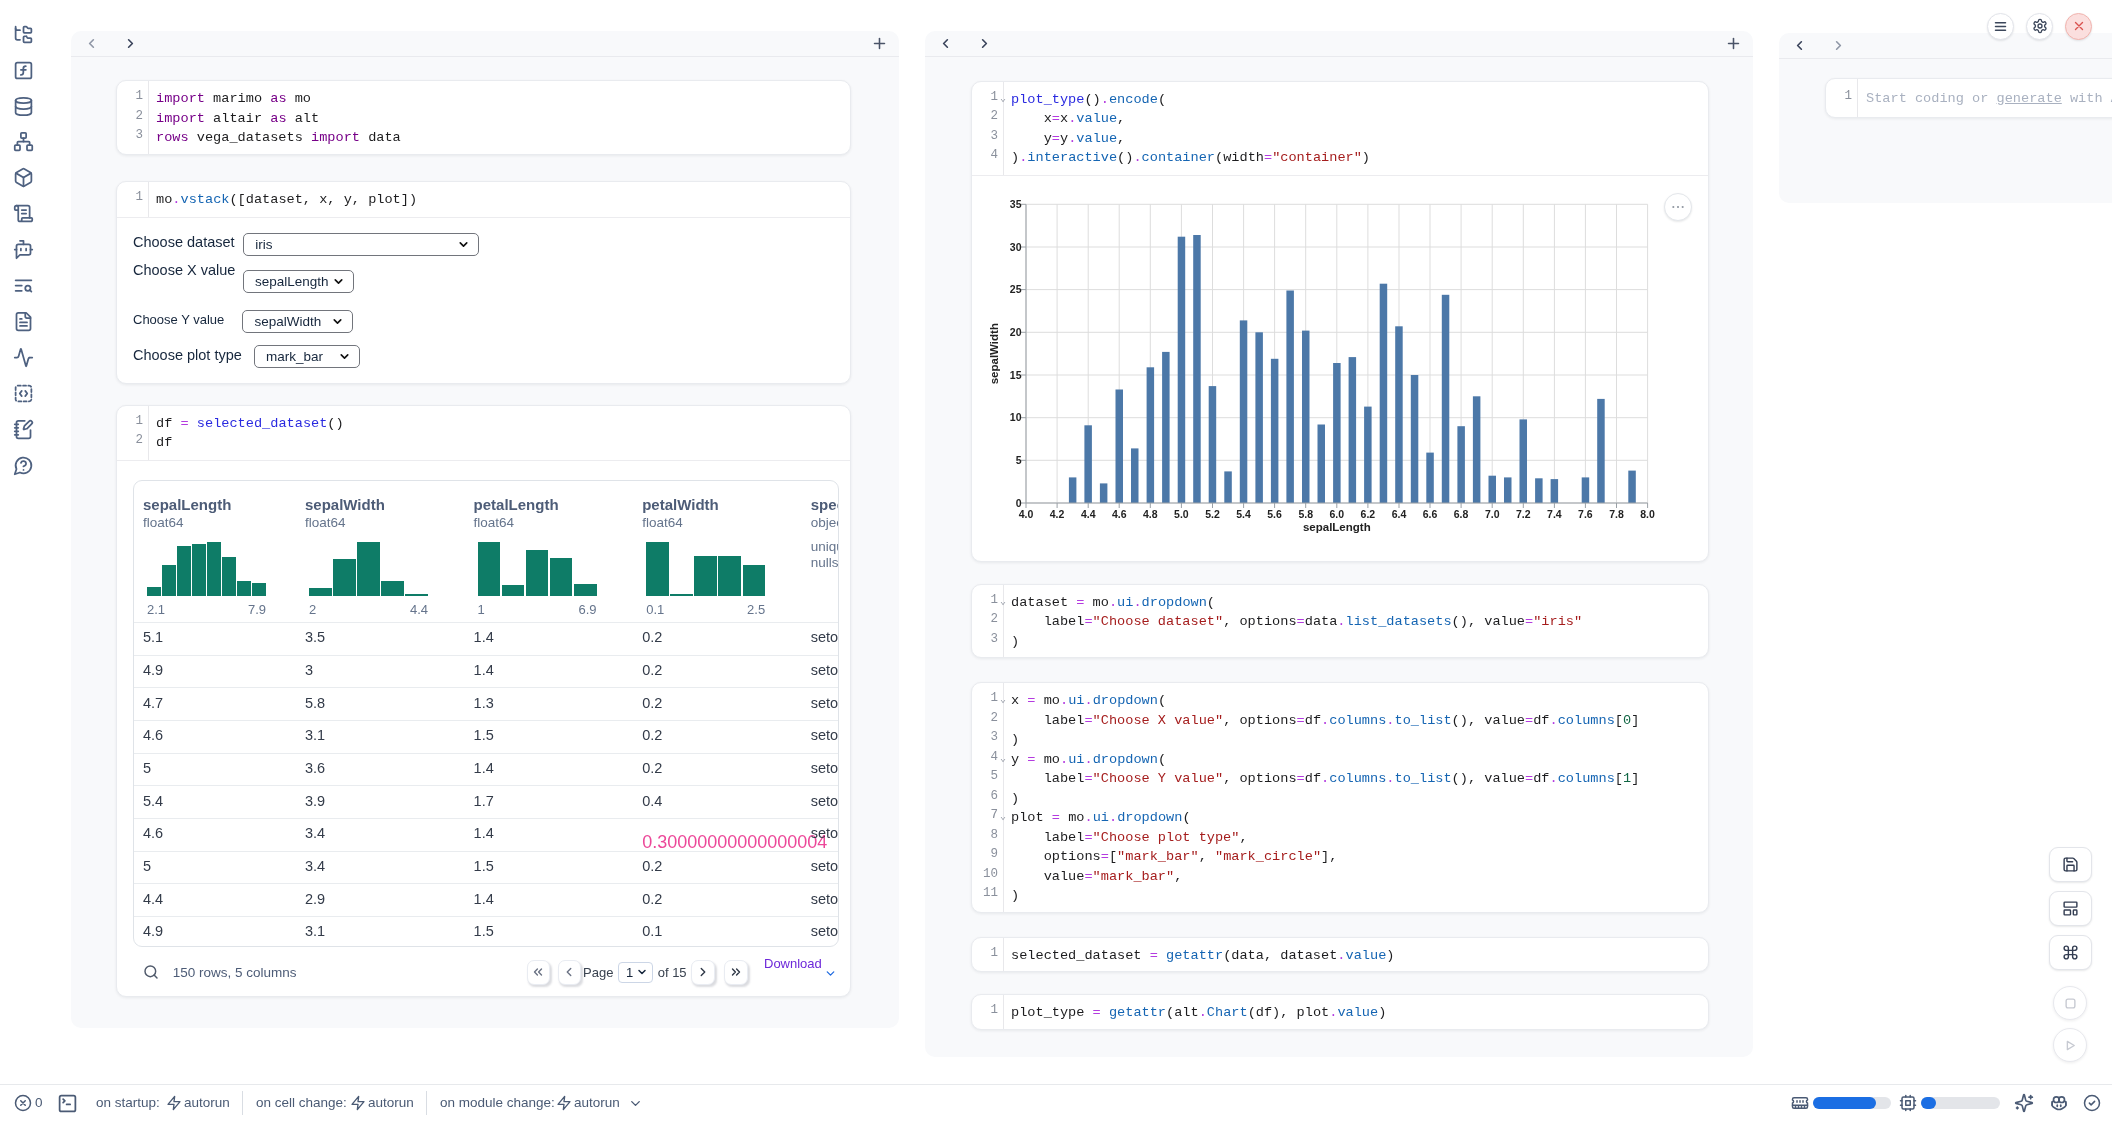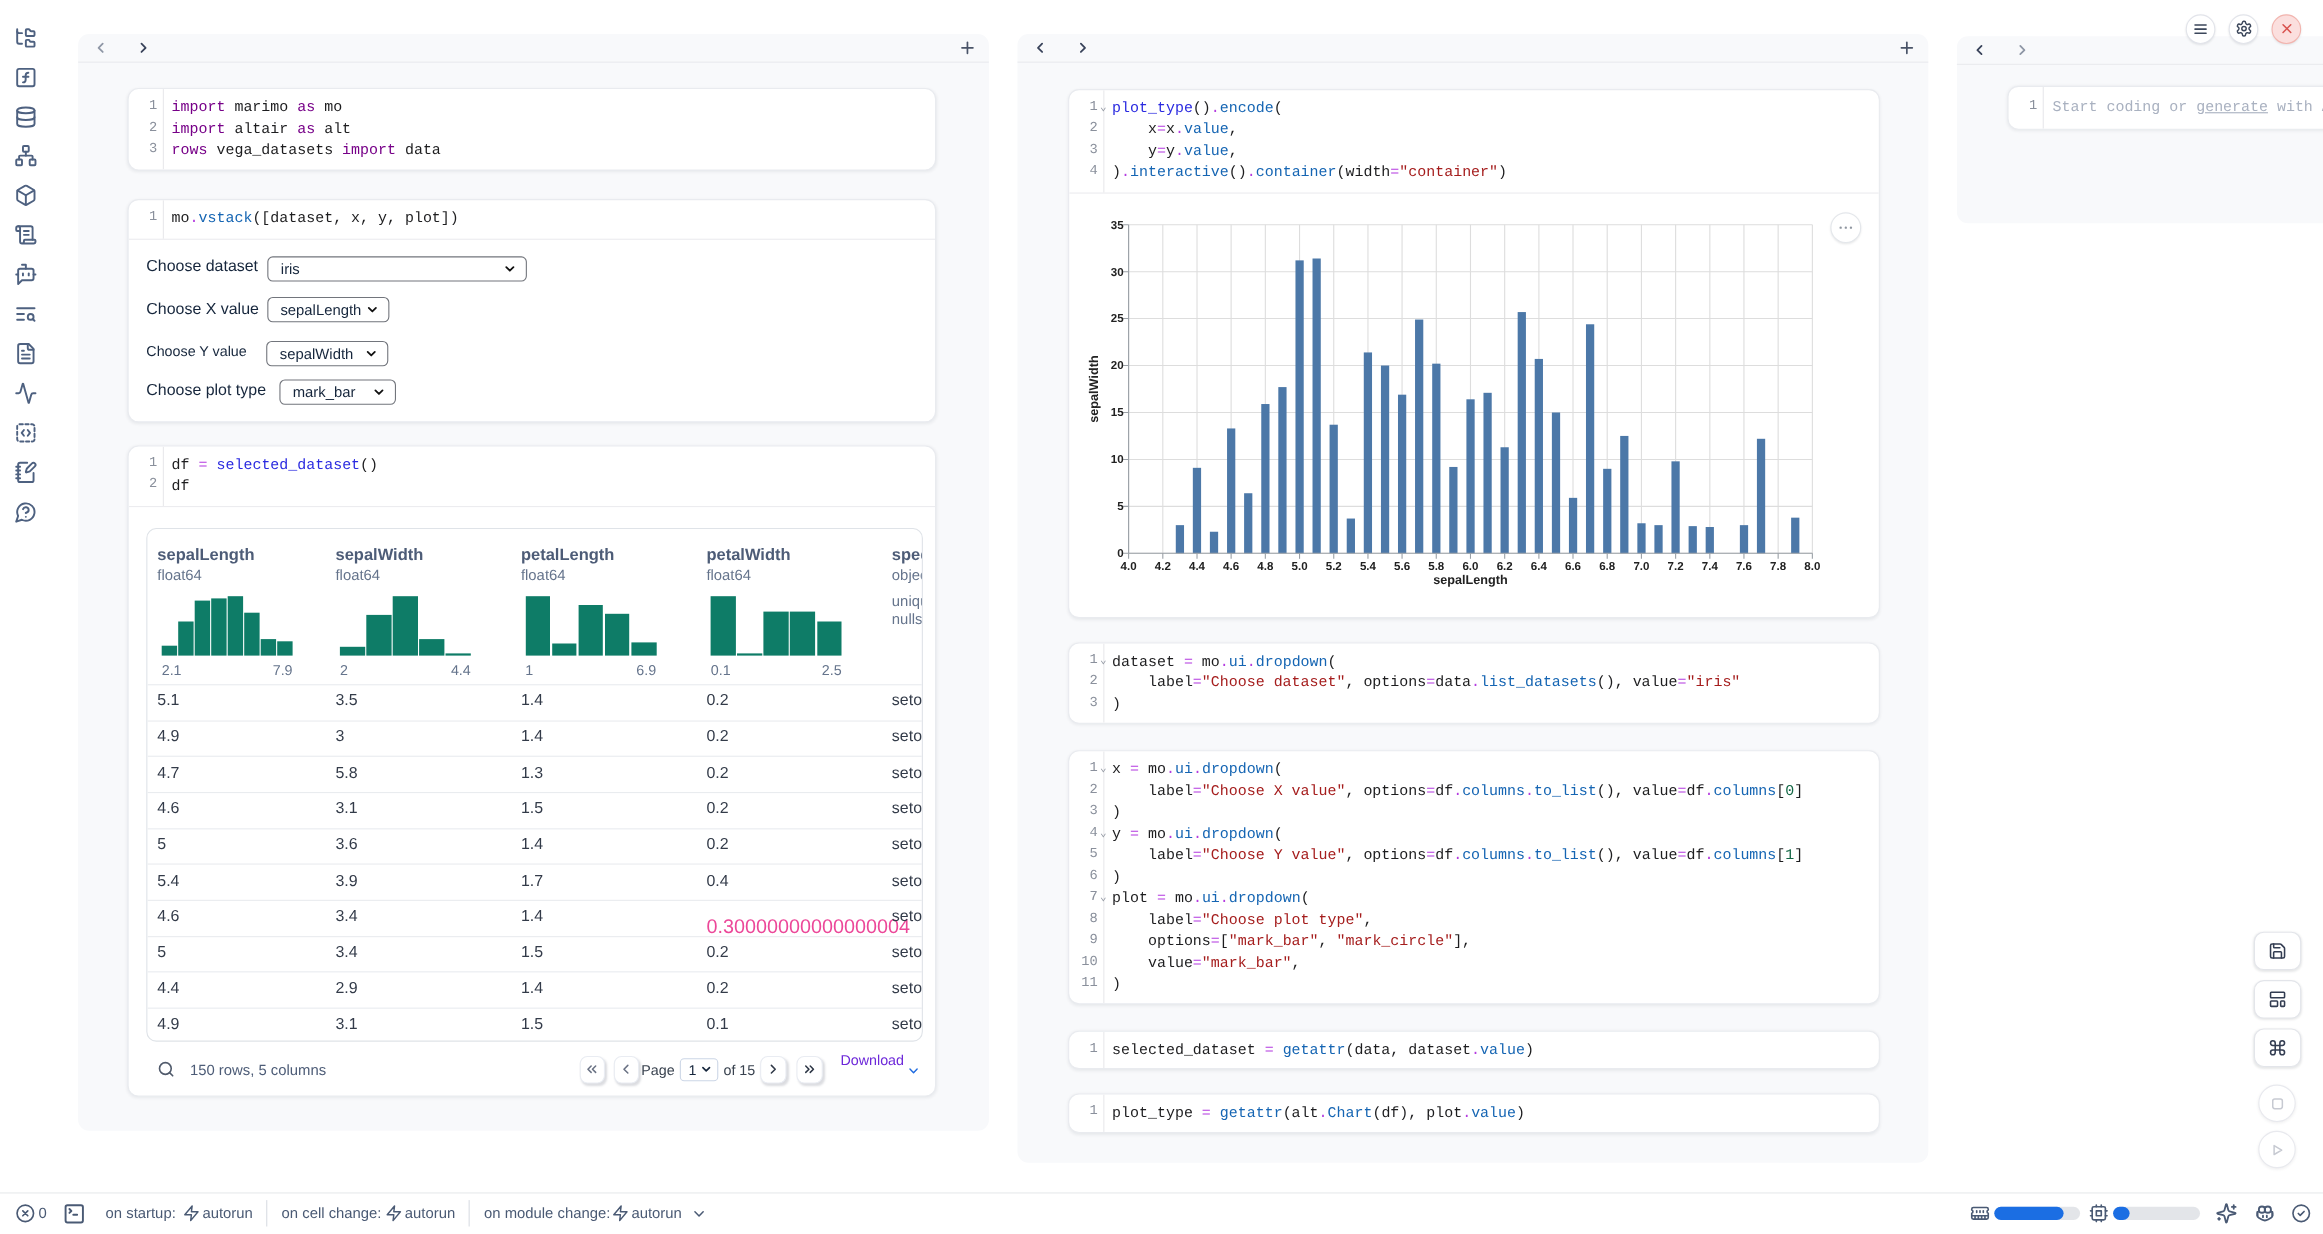--- a/index.html
+++ b/index.html
@@ -179,21 +179,21 @@
       </div>
 <pre class="src" style="padding:8px 0 7px 7px;font-size:13.6px;line-height:19.5px">mo<span class="o">.</span><span class="b">vstack</span>([dataset, x, y, plot])</pre>
 </div>
 <div class="abs" style="left:16px;top:52.2px;font-size:14.5px;color:#16263c">Choose dataset</div>
 <div class="sel" style="left:126.3px;top:50.7px;width:235.7px;height:23px">
       <span style="padding-left:11px;font-size:13.5px">iris</span>
       <svg class="selchev" width="13" height="13" viewBox="0 0 24 24" fill="none" stroke="#111" stroke-width="3" stroke-linecap="round" stroke-linejoin="round">
         <path d="m6 9 6 6 6-6"></path>
       </svg>
     </div>
-<div class="abs" style="left:16px;top:91px;font-size:14.5px;color:#16263c">Choose X value</div>
+<div class="abs" style="left:16px;top:80px;font-size:14.5px;color:#16263c">Choose X value</div>
 <div class="sel" style="left:125.9px;top:87.5px;width:111.1px;height:23px">
       <span style="padding-left:11px;font-size:13.5px">sepalLength</span>
       <svg class="selchev" width="13" height="13" viewBox="0 0 24 24" fill="none" stroke="#111" stroke-width="3" stroke-linecap="round" stroke-linejoin="round">
         <path d="m6 9 6 6 6-6"></path>
       </svg>
     </div>
 <div class="abs" style="left:16px;top:129.6px;font-size:13px;color:#16263c">Choose Y value</div>
 <div class="sel" style="left:125.4px;top:128.1px;width:110.7px;height:23px">
       <span style="padding-left:11px;font-size:13.5px">sepalWidth</span>
       <svg class="selchev" width="13" height="13" viewBox="0 0 24 24" fill="none" stroke="#111" stroke-width="3" stroke-linecap="round" stroke-linejoin="round">

